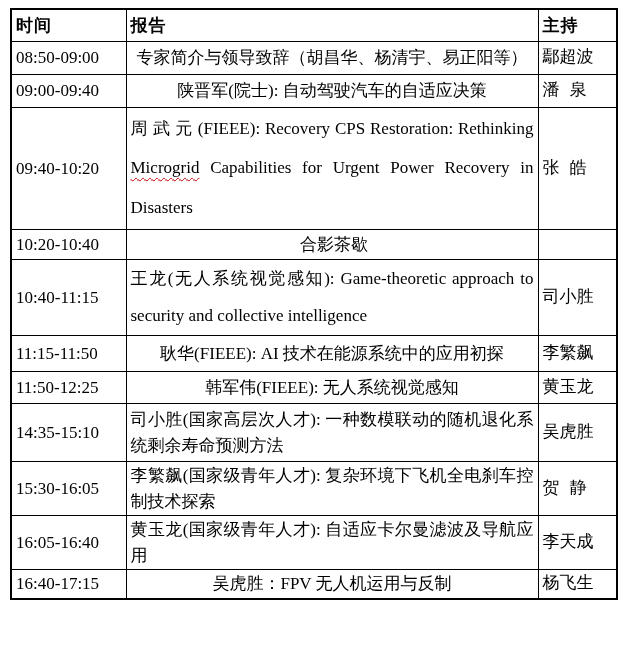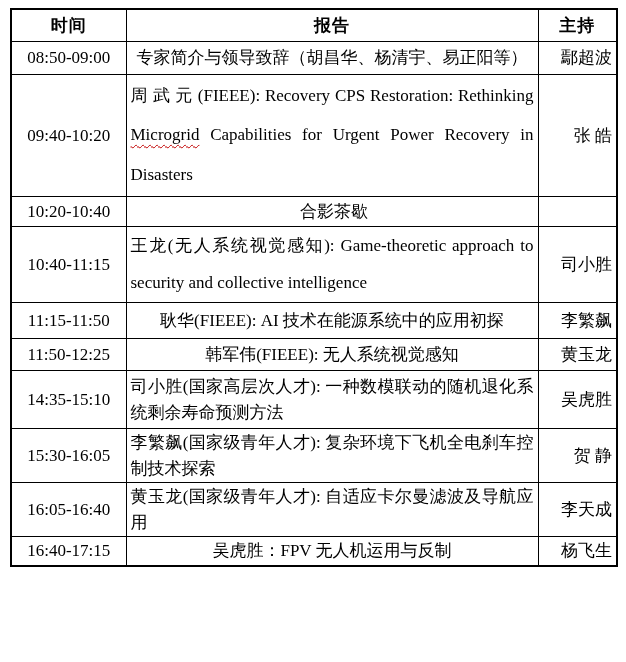--- a/index.html
+++ b/index.html
@@ -28,46 +28,46 @@
     border: 1px solid #000;
     font-size: 17px;
     line-height: 1.5;
     vertical-align: middle;
     overflow: hidden;
     padding: 1px 4px;
   }
   table.schedule { border-style: solid; }
   th {
     font-weight: bold;
-    text-align: center;
+    text-align: left;
     letter-spacing: 1px;
     margin-left: 34px;
   }
   td.time {
-    text-align: center;
     white-space: nowrap;
     padding: 1px 2px;
   }
   td.report {
     text-align: center;
     padding: 2px 7px;
   }
   td.report.center {
     text-align: center;
     padding-left: 8px;
   }
   td.report.justify {
     text-align: justify;
     text-justify: inter-word;
   }
   td.report.spacious  { line-height: 2.35; }
   td.report.semiloose { line-height: 2.15; }
   td.host {
-    text-align: right;
+    text-align: left;
     padding: 1px 2px;
+    font-family: Liberation Mono, monospace;
   }
   .misspelled {
     text-decoration: underline wavy #c00000;
     text-decoration-thickness: 1px;
     text-underline-offset: 4px;
   }
 </style>
 </head>
 <body>
 
@@ -83,20 +83,25 @@
         <th>时间</th>
         <th>报告</th>
         <th>主持</th>
       </tr>
     </thead>
     <tbody>
       <tr style="height:33px">
         <td class="time">08:50-09:00</td>
         <td class="report">专家简介与领导致辞（胡昌华、杨清宇、易正阳等）</td>
         <td class="host">鄢超波</td>
+      </tr>
+      <tr style="height:33px">
+        <td class="time">09:00-09:40</td>
+        <td class="report">陕晋军(院士): 自动驾驶汽车的自适应决策</td>
+        <td class="host">潘 泉</td>
       </tr>
       <tr style="height:102px">
         <td class="time">09:40-10:20</td>
         <td class="report justify spacious"><span>周 武 元 (FIEEE): Recovery CPS Restoration: Rethinking </span><span class="misspelled">Microgrid</span><span> Capabilities for Urgent Power Recovery in Disasters</span></td>
         <td class="host">张 皓</td>
       </tr>
       <tr style="height:30px">
         <td class="time">10:20-10:40</td>
         <td class="report center">合影茶歇</td>
         <td class="host"></td>

